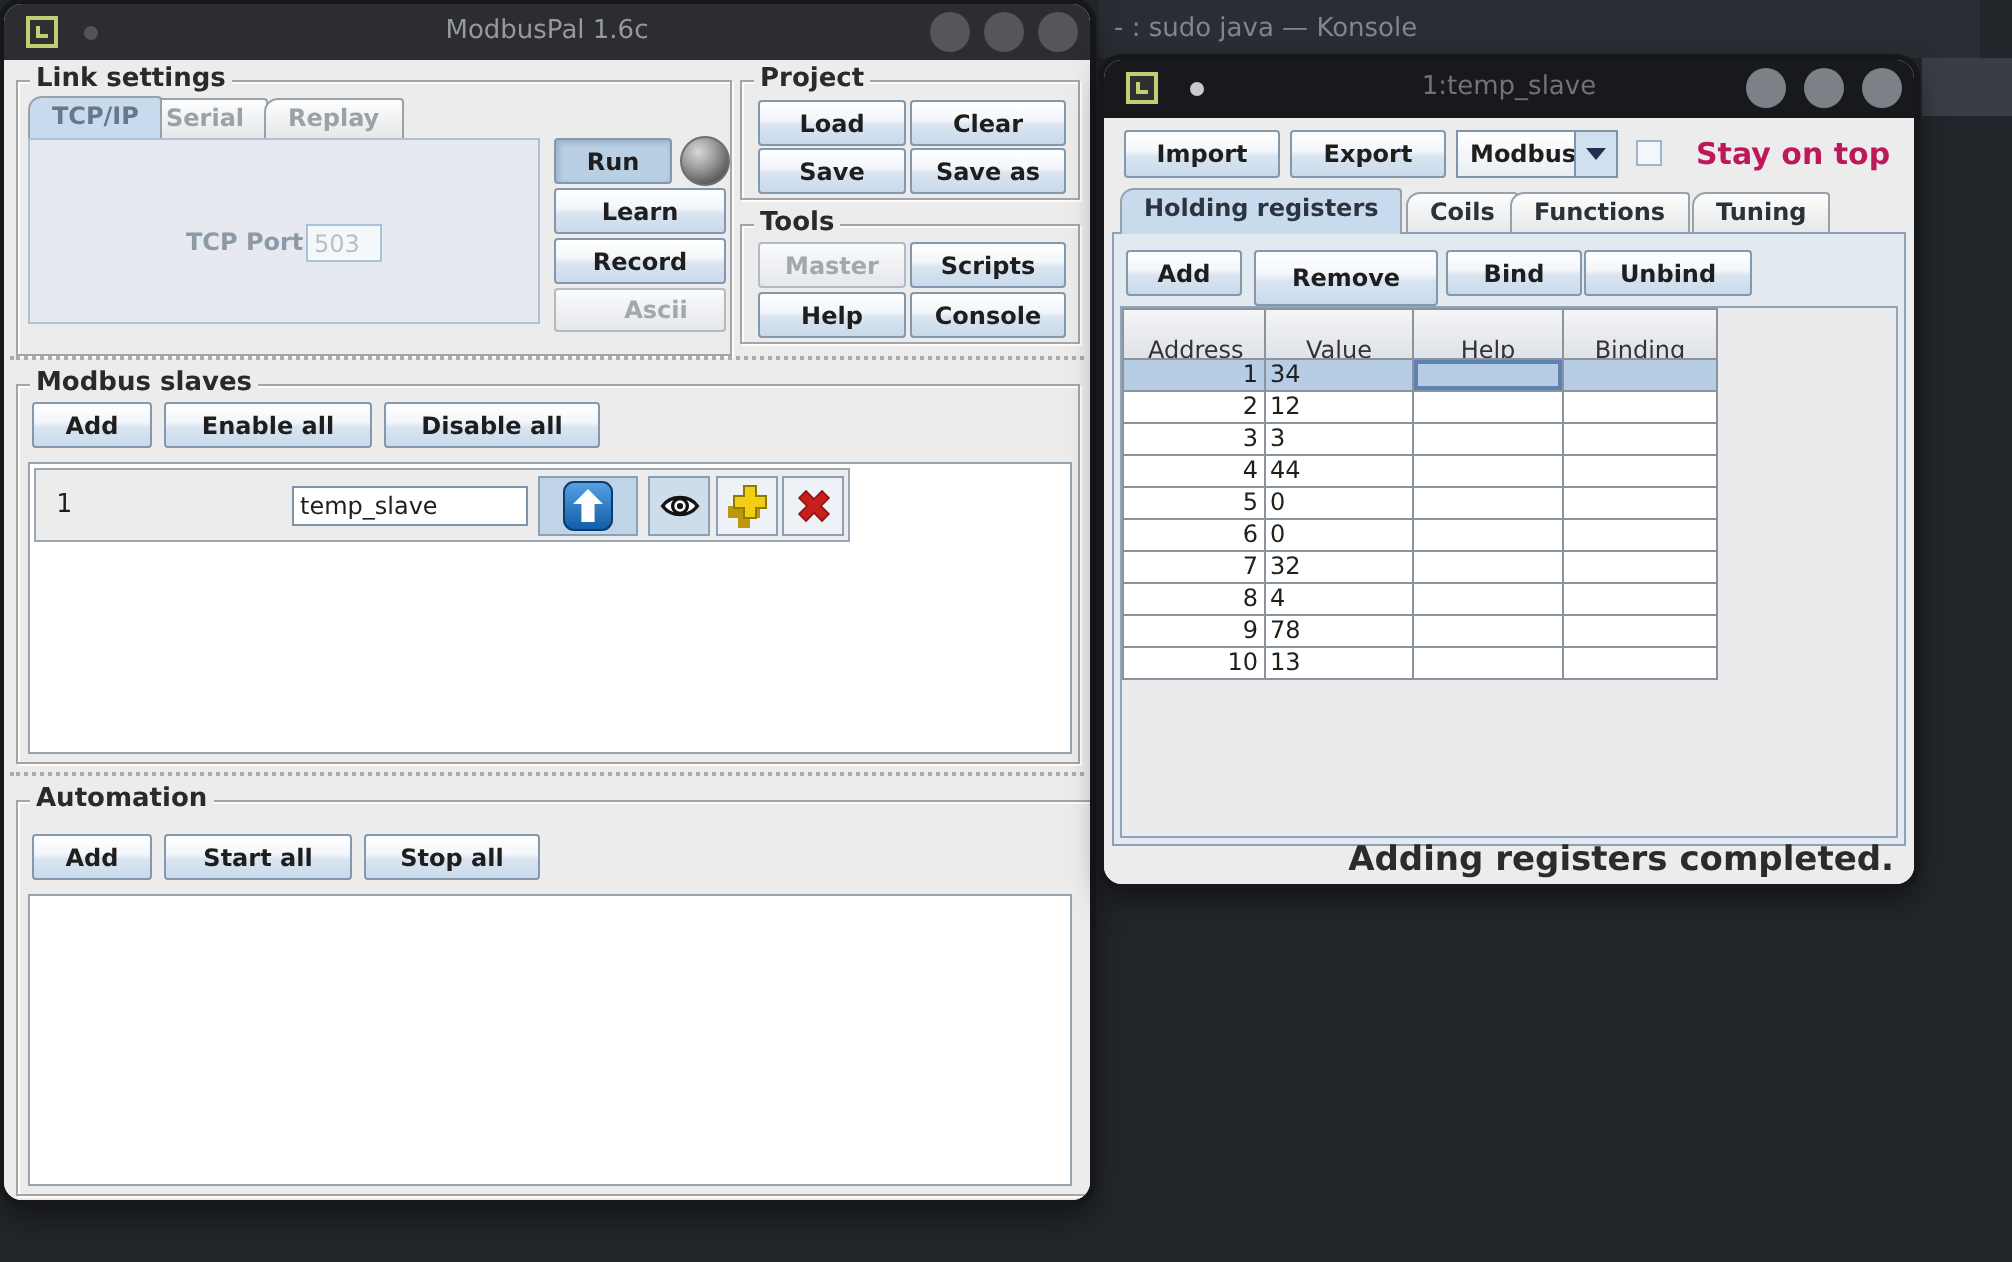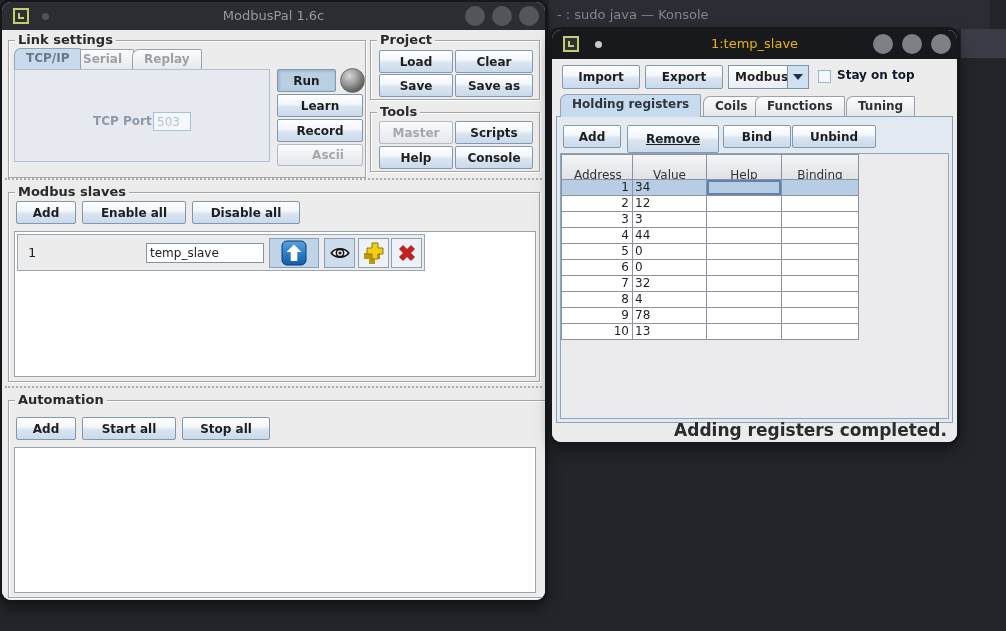--- a/index.html
+++ b/index.html
@@ -10,21 +10,21 @@
   .konsole-bar { position:absolute; left:549px; top:0; right:16px; height:29px; background:#2a2d33; color:#82858c; font-size:13px; line-height:29px; padding-left:8px; }
   .bg-patch { position:absolute; left:961px; top:29px; right:0; height:29px; background:#3a3d45; }
 
   
   .win { position:absolute; background:#ececec; border-radius:9px; box-shadow:0 0 0 3px #15171b, 0 6px 16px rgba(0,0,0,.55); overflow:hidden; }
   .titlebar { position:absolute; left:0; top:0; right:0; height:28px; }
   .tb-inactive { background:#2b2d32; }
   .tb-active { background:#17191d; }
   .tb-title { position:absolute; left:0; right:0; top:0; height:28px; text-align:center; font-size:13px; line-height:28px; }
   .tb-inactive .tb-title { color:#97999d; }
-  .tb-active .tb-title { color:#eab308; }
+  .tb-active .tb-title { color:#737373; }
   .app-ico { position:absolute; left:11px; top:6px; width:16px; height:16px; border:2px solid #c3cd72; background:#2e3034; }
   .app-ico i { position:absolute; left:3px; top:3px; width:6px; height:6px; border-left:2px solid #c3cd72; border-bottom:2px solid #c3cd72; }
   .tb-dot { position:absolute; top:11px; width:7px; height:7px; border-radius:50%; }
   .tb-circ { position:absolute; top:4px; width:20px; height:20px; border-radius:50%; }
 
   
   .btn { position:absolute; display:flex; align-items:center; justify-content:center; font-weight:bold; font-size:12px; color:#1e1e1e;
          background:linear-gradient(180deg,#ffffff 0%,#f3f7fb 42%,#d9e4f0 56%,#c9daec 100%);
          border:1px solid #8398ac; border-radius:2px; cursor:default; }
   .btn.disabled { background:linear-gradient(180deg,#fafbfc,#e4e7eb); color:#a4a7ab; border-color:#b4bac1; }
@@ -94,30 +94,30 @@
   .win-right .titlebar { height:29px; }
   .win-right .content { position:absolute; top:29px; left:0; right:0; bottom:0; background:#ececec; }
 
   .b-import { left:10px; top:6px; width:78px; height:24px; }
   .b-export { left:93px; top:6px; width:78px; height:24px; }
   .combo { position:absolute; left:176px; top:6px; width:81px; height:24px; border:1px solid #7f94a8; display:flex; }
   .combo-text { width:58px; background:linear-gradient(#ffffff,#e9eef4); font-weight:bold; font-size:12px; color:#1e1e1e; display:flex; align-items:center; padding-left:6px; }
   .combo-arrow { flex:1; background:#cfe0f1; border-left:1px solid #7f94a8; display:flex; align-items:center; justify-content:center; }
   .combo-arrow i { width:0; height:0; border-left:5px solid transparent; border-right:5px solid transparent; border-top:6px solid #22304f; }
   .chk { position:absolute; left:266px; top:11px; width:13px; height:13px; background:#f3f7fb; border:1px solid #9cb6cd; }
-  .chk-label { position:absolute; left:285px; top:9px; font-weight:bold; font-size:12px; color:#0f172a; }
+  .chk-label { position:absolute; left:296px; top:9px; font-weight:bold; font-size:15px; color:#be185d; }
 
   .rtab { color:#2b3138; }
   .t-hold { left:8px; top:35px; height:23px; color:#2b3440; }
   .t-coils{ left:151px; top:37px; }
   .t-func { left:203px; top:37px; }
   .t-tune { left:294px; top:37px; }
   .tabpanel { position:absolute; left:4px; top:57px; width:397px; height:307px; background:#e2e9f1; border:1px solid #8ba1b7; }
   .b-radd { left:11px; top:66px; width:58px; height:23px; }
-  .b-rrem { left:75px; top:66px; width:92px; height:28px;text-decoration:underline; }
+  .b-rrem { left:75px; top:66px; width:92px; height:28px; }
   .b-rbind{ left:171px; top:66px; width:68px; height:23px; }
   .b-runb { left:240px; top:66px; width:84px; height:23px; }
 
   .scrollpane { position:absolute; left:8px; top:94px; width:389px; height:266px; background:#ebebed; border:1px solid #91a5b8; }
   .jtable { position:absolute; left:0; top:0; width:298px; }
   .trow { display:flex; }
   .tcell { height:16px; font-size:12px; color:#1f1f1f; border-right:1px solid #8a939e; border-bottom:1px solid #8a939e; overflow:hidden; line-height:15px; background:#fff; }
   .c-addr { width:72px; text-align:right; padding-right:3px; border-left:1px solid #8a939e; }
   .c-val  { width:74px; padding-left:2px; }
   .c-name { width:75px; }

